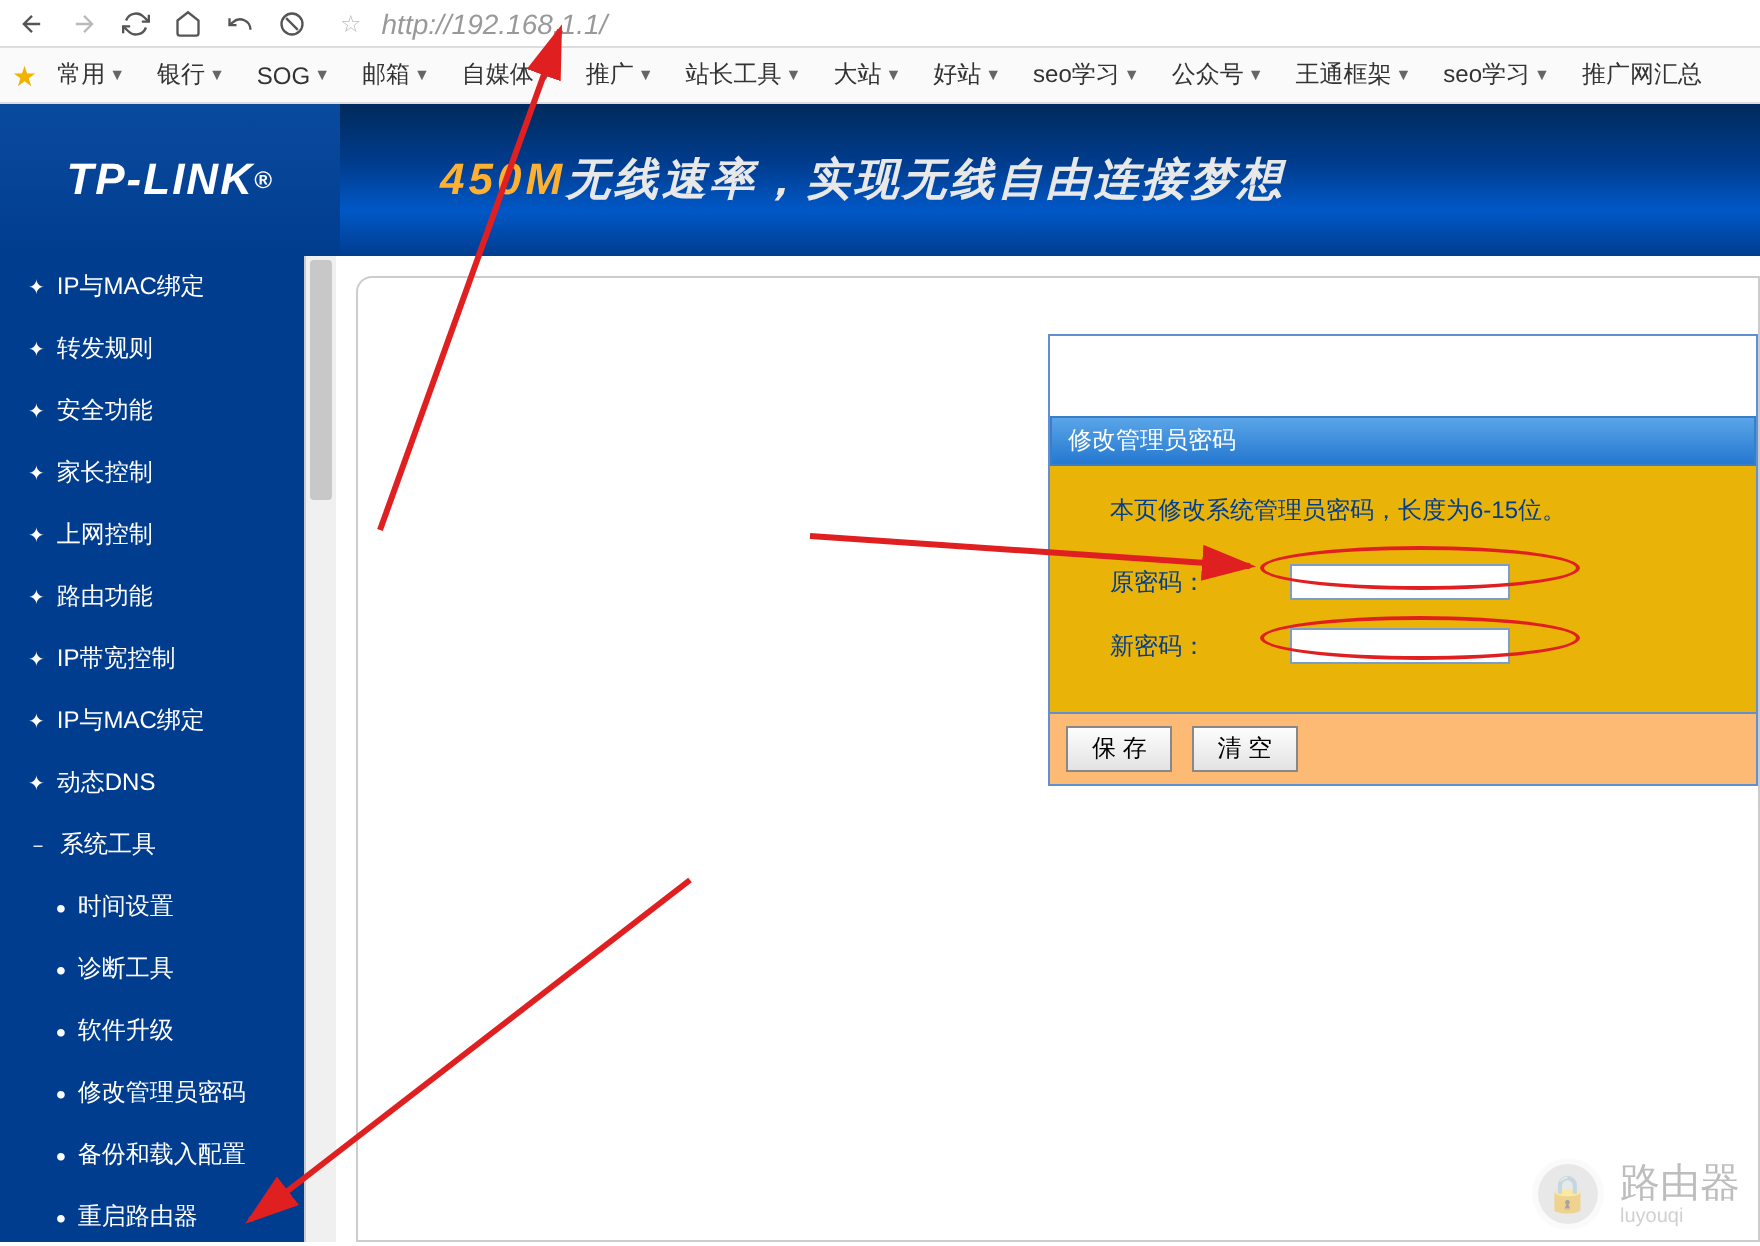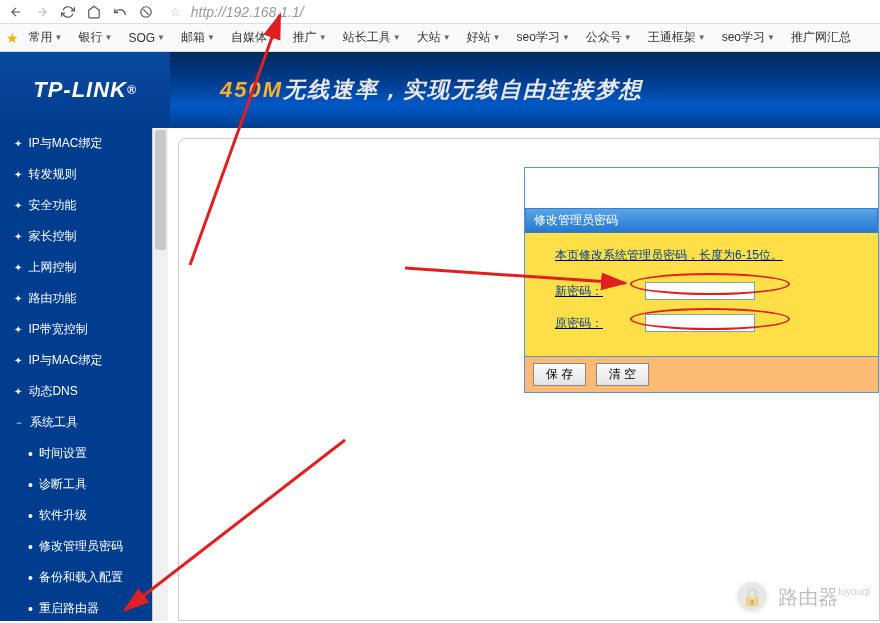--- a/index.html
+++ b/index.html
@@ -38,36 +38,36 @@
 .submenu-item { padding: 7px 8px 7px 28px; cursor: pointer; color: #fff; font-size: 12px; display: flex; align-items: center; gap: 6px; }
 .submenu-item .dot { font-size: 14px; line-height: 10px; }
 
 
 .content { flex: 1; padding: 10px 0 0 10px; position: relative; background: #fff; overflow: hidden; }
 .content-inner { border: 1px solid #ccc; border-radius: 8px 0 0 0; height: 100%; padding: 20px; position: relative; background: #fff; }
 
 
 .panel { position: absolute; right: 0; top: 28px; width: 355px; border: 1px solid #6090d0; }
 .panel-title { background: linear-gradient(#5aa5e8, #2478d0); color: #fff; padding: 3px 8px; font-size: 12px; border: 1px solid #3a7dc8; margin-top: 40px; }
-.panel-body { padding: 14px 16px 10px; background: #fde047; text-decoration: underline; }
+.panel-body { padding: 14px 16px 10px; background: #eab308; }
 .panel-desc { color: #003d8f; margin-bottom: 18px; padding-left: 14px; }
 .form-row { display: flex; align-items: center; margin-bottom: 14px; padding-left: 14px; }
 .form-label { width: 90px; color: #003d8f; }
 .form-input { width: 110px; height: 18px; border: 1px solid #7a9ec8; padding: 0 2px; font-size: 12px; }
 .btn-row { border-top: 1px solid #6090d0; padding: 6px 8px; background: #fdba74; }
 .btn { padding: 2px 12px; border: 1px solid #888; background: linear-gradient(#fdfdfd, #e3e3e3); cursor: pointer; font-size: 12px; margin-right: 6px; font-family: inherit; }
 
 
 .arrow { position: absolute; pointer-events: none; }
 .ellipse { position: absolute; border: 2px solid #e02020; border-radius: 50%; pointer-events: none; }
 
 
 .watermark { position: absolute; right: 10px; bottom: 8px; color: rgba(255,255,255,.85); opacity: .55; display: flex; align-items: center; gap: 8px; pointer-events: none; }
 .wm-icon { width: 36px; height: 36px; border: 3px solid rgba(255,255,255,.8); border-radius: 50%; display: flex; align-items: center; justify-content: center; color: rgba(255,255,255,.8); font-size: 18px; background: rgba(120,120,120,.3); }
-.wm-text { display: flex; flex-direction: row; line-height: 1.1; }
+.wm-text { display: flex; flex-direction: column; line-height: 1.1; }
 .wm-main { font-size: 20px; color: #888; }
 .wm-sub { font-size: 10px; color: #aaa; }
 </style>
 </head>
 <body>
 
 <div class="browser-toolbar">
   <span class="nav-icon">
     <svg width="14" height="14" viewBox="0 0 24 24" fill="none" stroke="#555" stroke-width="2">
         <path d="M19 12H5M12 19l-7-7 7-7"></path>
@@ -247,25 +247,25 @@
     <div class="scroll-thumb"></div>
   </div>
 
   <div class="content">
     <div class="content-inner">
       <div class="panel">
         <div class="panel-title">修改管理员密码</div>
         <div class="panel-body">
           <div class="panel-desc">本页修改系统管理员密码，长度为6-15位。</div>
           <div class="form-row">
-            <span class="form-label">新密码：</span>
+            <span class="form-label">原密码：</span>
             <input class="form-input" type="password" style="">
           </div>
           <div class="form-row">
-            <span class="form-label">原密码：</span>
+            <span class="form-label">新密码：</span>
             <input class="form-input" type="password" style="">
           </div>
         </div>
         <div class="btn-row">
           <button class="btn">保 存</button>
           <button class="btn">清 空</button>
         </div>
       </div>
     </div>
   </div>

